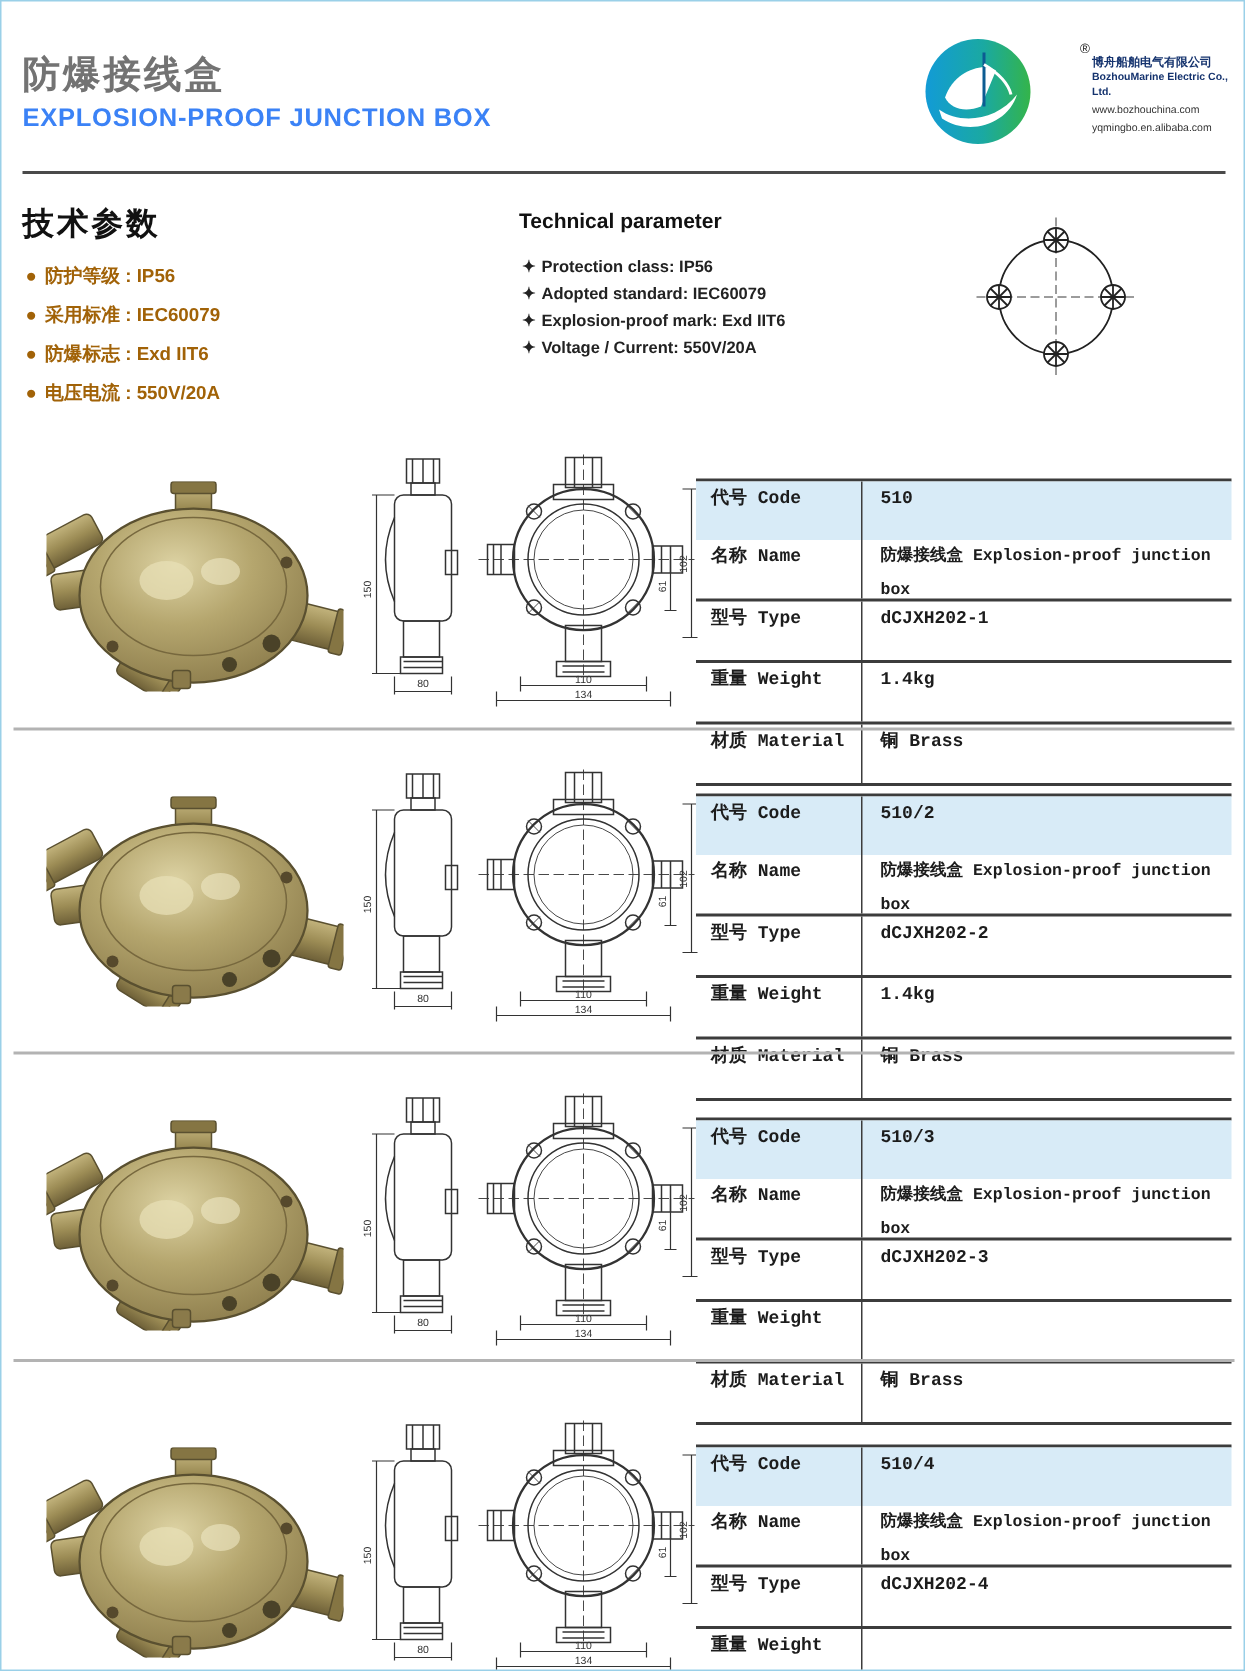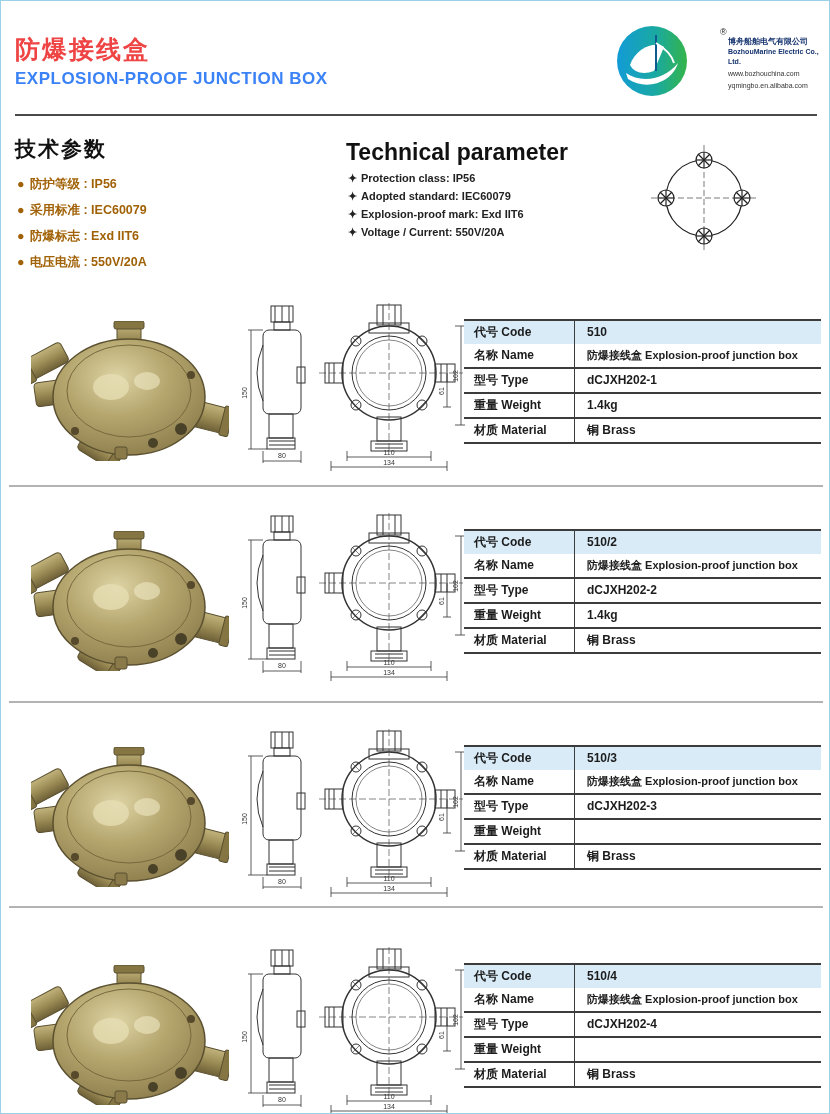--- a/index.html
+++ b/index.html
@@ -1,43 +1,43 @@
 <!DOCTYPE html>
 <html><head>
 <meta charset="utf-8">
 <style>
   html,body{margin:0;padding:0;background:#e8e8e8;font-family:"Liberation Sans",sans-serif;}
   .page{position:relative;width:830px;height:1114px;background:#ffffff;margin:0 auto;overflow:hidden;border:1px solid #9ad0e8;box-sizing:border-box;}
   
-  .title-zh{position:absolute;left:14px;top:32px;font-size:25px;font-weight:bold;color:#ef4444;letter-spacing:2px;}
+  .title-zh{position:absolute;left:14px;top:32px;font-size:25px;font-weight:bold;color:#737373;letter-spacing:2px;}
   .title-en{position:absolute;left:14px;top:68px;font-size:17px;font-weight:bold;color:#3b82f6;letter-spacing:.5px;}
   .header-rule{position:absolute;left:14px;top:113px;width:802px;height:2px;background:#4a4a4a;}
   .logo-wrap{position:absolute;left:615px;top:24px;width:205px;height:86px;}
   .logo-circle{position:absolute;left:0;top:0;width:72px;height:72px;}
   .reg-mark{position:absolute;left:104px;top:2px;font-size:9px;color:#222;}
   .company-block{position:absolute;left:112px;top:12px;width:100px;line-height:10px;}
   .company-zh{font-size:8px;font-weight:bold;color:#15336e;}
   .company-en{font-size:7px;font-weight:bold;color:#15336e;}
   .company-url{font-size:7px;color:#333;margin-top:2px;}
   
   .tp-zh-head{position:absolute;left:14px;top:134px;font-size:21px;font-weight:bold;color:#111;letter-spacing:2px;}
   .tp-zh-list{position:absolute;left:16px;top:170px;font-size:12.5px;font-weight:bold;color:#a16207;line-height:26px;}
-  .tp-en-head{position:absolute;left:345px;top:138px;font-size:23px;font-weight:bold;color:#111;}
+  .tp-en-head{position:absolute;left:345px;top:138px;font-size:14px;font-weight:bold;color:#111;}
   .tp-en-list{position:absolute;left:347px;top:168px;font-size:11px;font-weight:bold;color:#222;line-height:18px;}
   .bullet{display:inline-block;width:13px;}
   .top-diagram{position:absolute;left:638px;top:142px;width:130px;height:110px;}
   
   .section{position:absolute;left:0;width:830px;height:180px;}
   .divider{position:absolute;left:8px;width:814px;height:2px;background:#b3b3b3;}
   .photo{position:absolute;left:30px;top:22px;width:198px;height:140px;}
   .side-view{position:absolute;left:240px;top:2px;width:78px;height:168px;}
   .front-view{position:absolute;left:316px;top:2px;width:152px;height:172px;}
   
   .spec-table{position:absolute;left:463px;top:20px;width:357px;border-top:2px solid #3c3c3c;font-size:12px;color:#1c1c1c;}
-  .spec-row{display:flex;height:23px;line-height:23px;border-bottom:2px solid #3c3c3c;}
+  .spec-row{display:flex;height:39px;line-height:23px;border-bottom:2px solid #3c3c3c;font-family:Liberation Mono, monospace;}
   .spec-row.no-border{border-bottom:none;}
   .spec-row.blue{background:#d8ebf7;}
   .cell-label{width:100px;padding-left:10px;font-weight:bold;border-right:1.5px solid #3c3c3c;}
   .cell-value{flex:1;padding-left:12px;font-weight:bold;}
   .cell-value.small{font-size:11px;}
 </style>
 </head>
 <body>
 
 <svg width="0" height="0" style="position:absolute">

